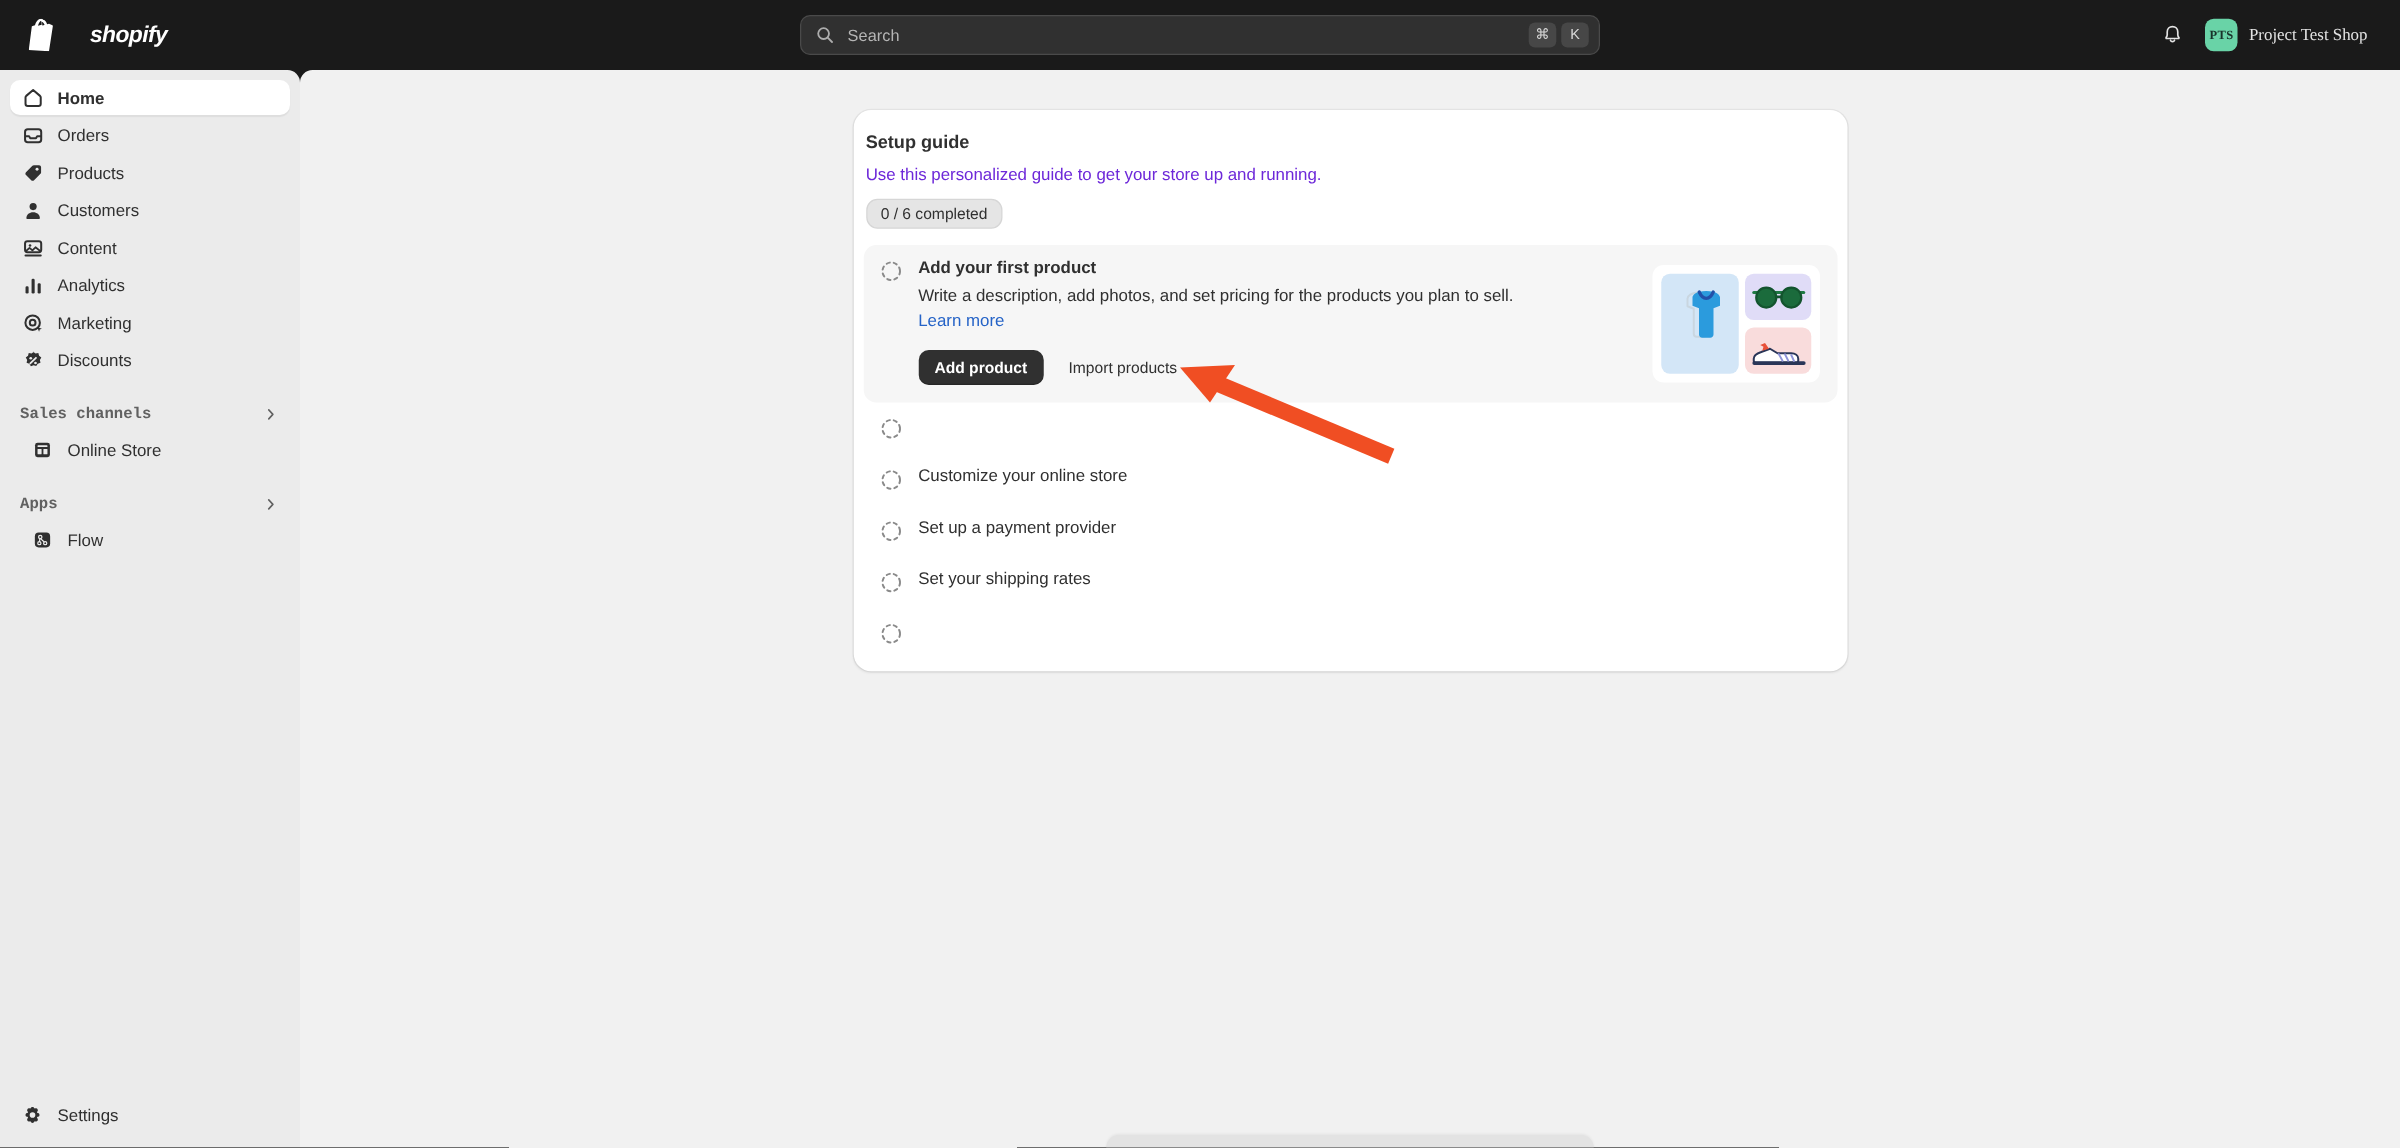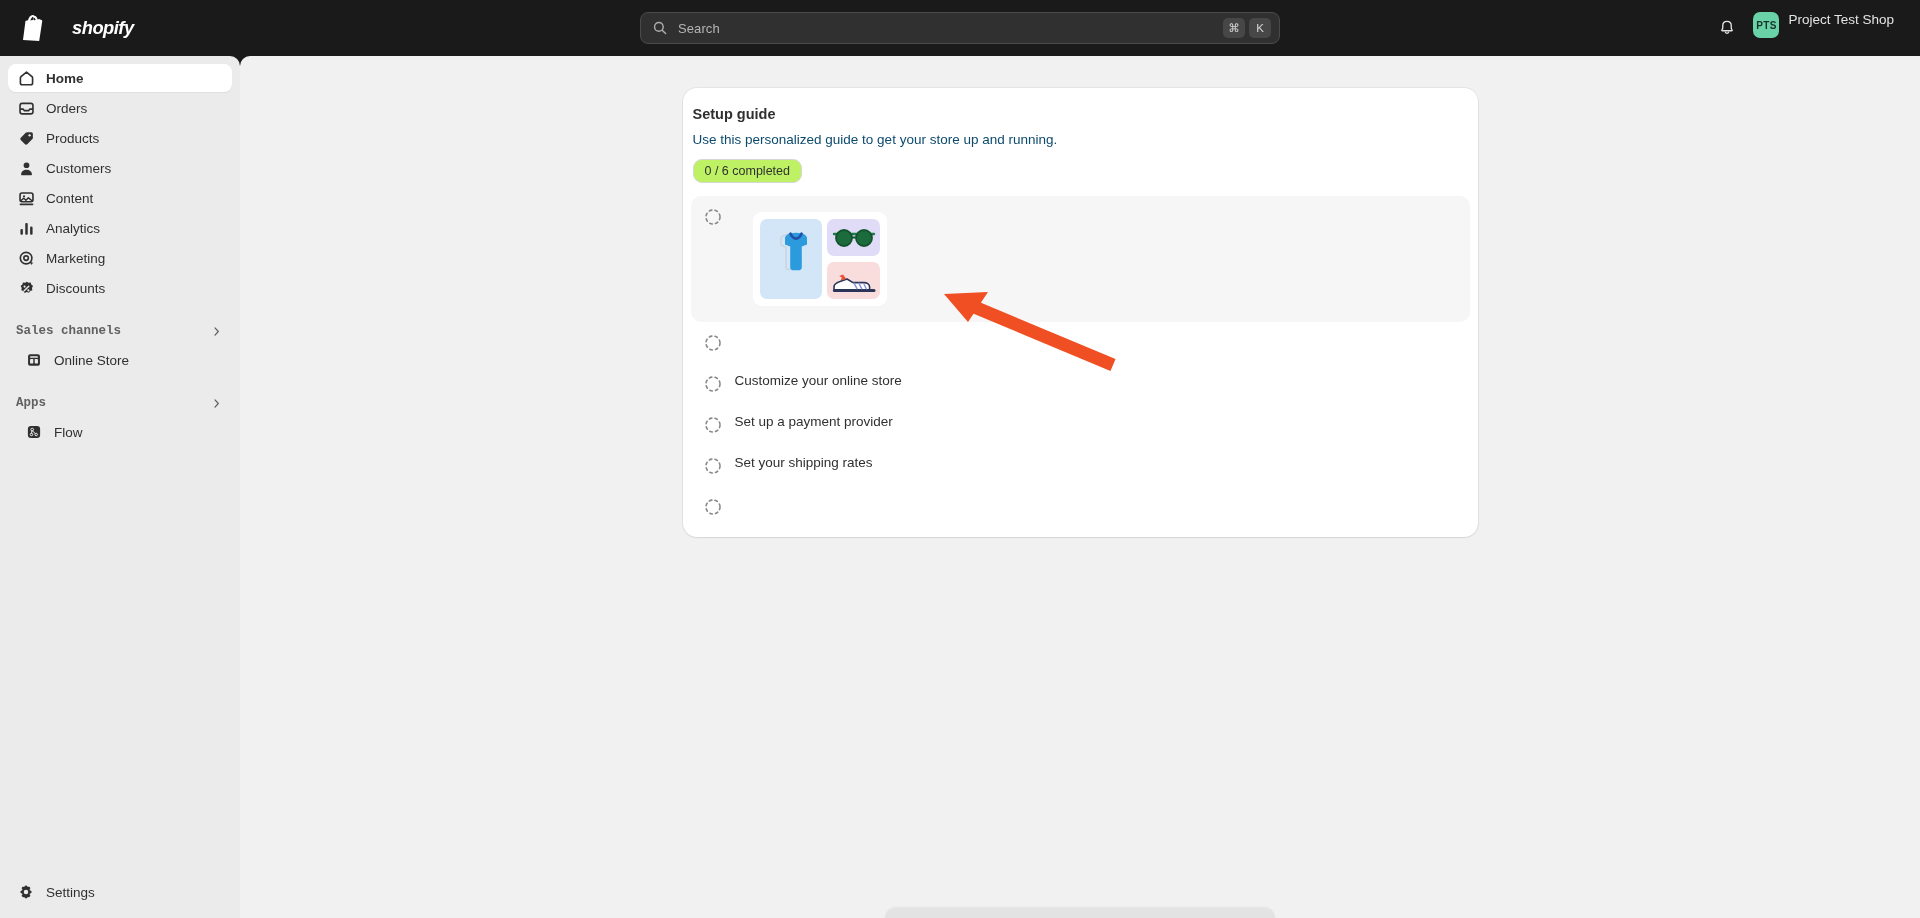--- a/index.html
+++ b/index.html
@@ -50,23 +50,24 @@
     margin-left: auto; display: flex; align-items: center;
     gap: 6px; padding-right: 17px;
   }
   .bell-btn {
     width: 32px; height: 32px; border-radius: 8px;
     display: flex; align-items: center; justify-content: center;
     cursor: pointer;
   }
   .bell-icon { width: 18px; height: 18px; display: block; }
   .store-chip {
-    display: flex; align-items: flex-start; gap: 9px;
+    display: flex; align-items: center; gap: 9px;
     height: 32px; border-radius: 8px; padding: 0 9px 0 4px;
     cursor: pointer;
+    font-family: Liberation Serif, serif;
   }
   .avatar {
     width: 26px; height: 26px; border-radius: 7px;
     background: #69d3a7; color: #19322a;
     font-size: 10px; font-weight: bold; letter-spacing: .3px;
     display: flex; align-items: center; justify-content: center;
   }
   .store-name { color: #e3e3e3; font-size: 13.5px; white-space: nowrap; }
 
   
@@ -116,26 +117,26 @@
 
   .card {
     width: 795px;
     background: #fff;
     border-radius: 14px;
     box-shadow: 0 0 0 1px rgba(0,0,0,.05), 0 1px 2px rgba(0,0,0,.07);
     padding: 18px 0 10px 0;
   }
   .card-head { padding: 0 10px; }
   .card-title { font-size: 14.5px; font-weight: bold; color: #303030; }
-  .card-sub { font-size: 13.5px; color: #0c4a6e; margin-top: 10px; }
+  .card-sub { font-size: 13.5px; color: #6d28d9; margin-top: 10px; }
   .progress-pill {
     display: inline-block; margin-top: 12px;
     border: 1px solid #d6d6d6; border-radius: 9px;
     padding: 4px 11px; font-size: 12.5px; color: #303030;
-    background: #bef264;
+    background: #e5e5e5;
   }
 
   .tasks { margin-top: 13px; padding: 0 8px; }
 
   .task {
     display: flex; gap: 12px;
     border-radius: 10px; padding: 10px 12px;
     cursor: pointer;
   }
   .task.expanded { background: #f6f6f6; padding-bottom: 14px; }
@@ -406,20 +407,30 @@
           </div>
 
           <div class="tasks">
 
             <div class="task expanded">
               <span class="task-check">
                 <svg viewBox="0 0 20 20" width="20" height="20" aria-hidden="true">
                   <circle cx="10" cy="10" r="7" fill="none" stroke="#8a8a8a" stroke-width="1.6" stroke-linecap="round" stroke-dasharray="2.6 3.2"></circle>
                 </svg>
               </span>
+              <div class="task-body">
+                <div class="task-title">Add your first product</div>
+                <div class="task-desc">
+                  <span>Write a description, add photos, and set pricing for the products you plan to sell. </span><a class="task-link">Learn more</a>
+                </div>
+                <div class="task-actions">
+                  <button class="btn-primary">Add product</button>
+                  <button class="btn-plain">Import products</button>
+                </div>
+              </div>
               <div class="task-illustration">
                 <svg viewBox="0 0 138 100" aria-hidden="true">
                   <rect x="2" y="4" width="134" height="94" rx="9" fill="#ffffff"></rect>
 
                   <rect x="9" y="11" width="62" height="80" rx="7" fill="#d3e6f7"></rect>
                   <path d="M30 31c0-2 2.6-5 10-5s10 3 10 5v6l-5 2v20c0 1.4-1 2.4-2.4 2.4H37.4c-1.4 0-2.4-1-2.4-2.4V39l-5-2v-6z" fill="none" stroke="#c9d6e0" stroke-width="1.6" stroke-linejoin="round"></path>
                   <path d="M34 30c0-2.1 3-5.2 11-5.2S56 27.9 56 30v6.5l-5.2 2.1v21c0 1.5-1.1 2.6-2.6 2.6H41.8c-1.5 0-2.6-1.1-2.6-2.6v-21L34 36.5V30z" fill="#2b9bdd"></path>
                   <path d="M39.4 25.6c1.4 3.3 3.4 5 5.6 5s4.2-1.7 5.6-5" fill="none" stroke="#2250a8" stroke-width="2.6" stroke-linecap="round"></path>
 
                   <rect x="76" y="11" width="53" height="37" rx="7" fill="#e0dcf7"></rect>

